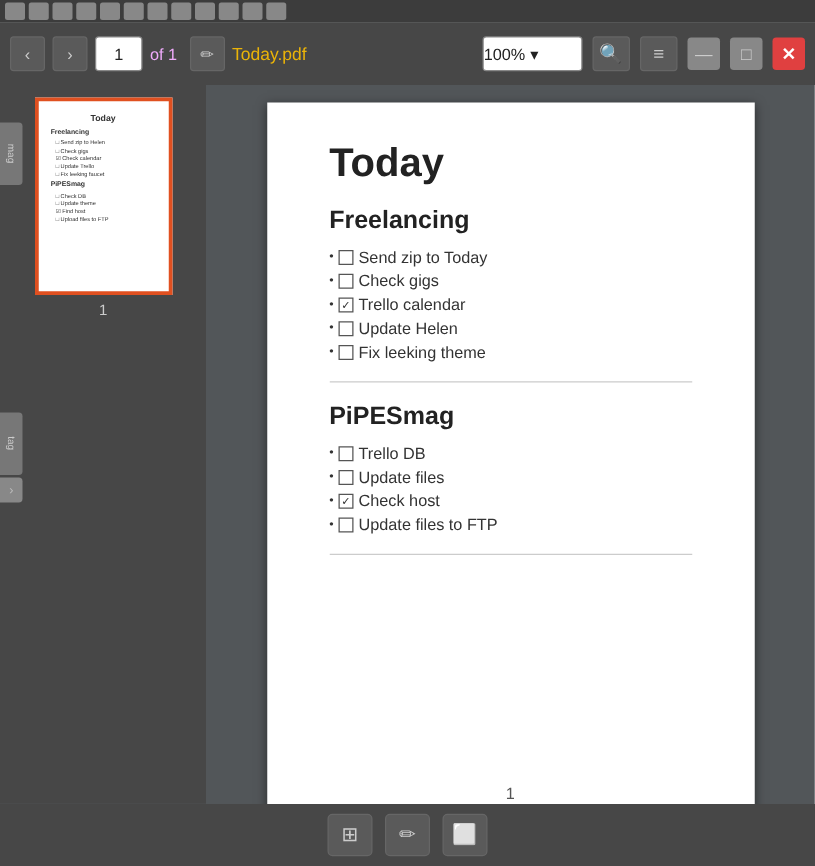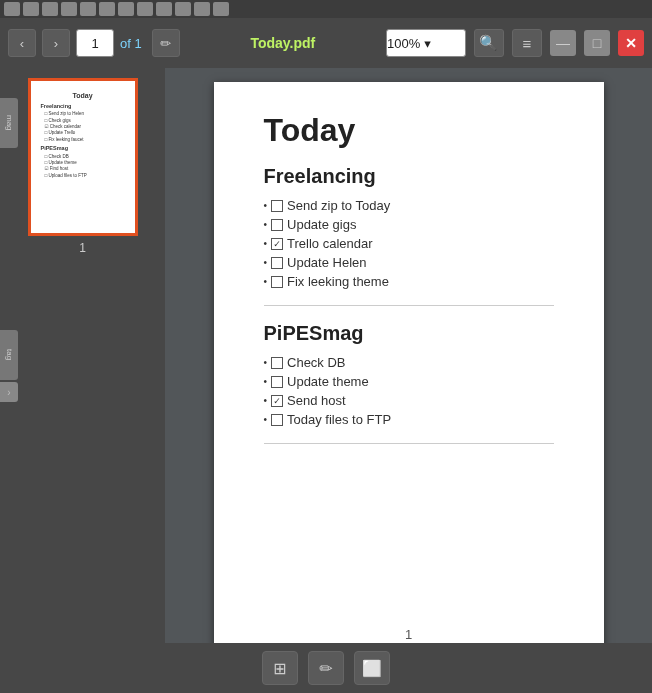--- a/index.html
+++ b/index.html
@@ -75,43 +75,42 @@
       border: 1px solid #888;
       border-radius: 3px;
       text-align: center;
       font-size: 13px;
       color: #222;
       display: flex;
       align-items: center;
       justify-content: center;
     }
     .page-of {
-      color: #7dd3fc;
+      color: #f0abfc;
       font-size: 13px;
     }
     .edit-btn {
       width: 28px;
       height: 28px;
       background: #5a5a5a;
       border: 1px solid #666;
       border-radius: 3px;
       display: flex;
       align-items: center;
       justify-content: center;
       cursor: pointer;
       color: #ccc;
       font-size: 13px;
       margin-left: 4px;
     }
     .filename-label {
-      color: #bef264;
+      color: #eab308;
       font-size: 14px;
-      font-weight: bold;
+      font-weight: normal;
       flex: 1;
-      text-align: center;
     }
     .zoom-box {
       width: 80px;
       height: 28px;
       background: white;
       border: 1px solid #888;
       border-radius: 3px;
       display: flex;
       align-items: center;
       justify-content: flex-start;
@@ -371,21 +370,21 @@
         <div class="pdf-section-title">Freelancing</div>
         <ul class="pdf-list">
           <li>
             <span class="bullet">•</span>
             <span class="checkbox"></span>
             <span>Send zip to Today</span>
           </li>
           <li>
             <span class="bullet">•</span>
             <span class="checkbox"></span>
-            <span>Update gigs</span>
+            <span>Check gigs</span>
           </li>
           <li>
             <span class="bullet">•</span>
             <span class="checkbox checked"></span>
             <span>Trello calendar</span>
           </li>
           <li>
             <span class="bullet">•</span>
             <span class="checkbox"></span>
             <span>Update Helen</span>
@@ -397,36 +396,36 @@
           </li>
         </ul>
 
         <hr class="pdf-divider">
 
         <div class="pdf-section-title">PiPESmag</div>
         <ul class="pdf-list">
           <li>
             <span class="bullet">•</span>
             <span class="checkbox"></span>
-            <span>Check DB</span>
-          </li>
-          <li>
-            <span class="bullet">•</span>
-            <span class="checkbox"></span>
-            <span>Update theme</span>
+            <span>Trello DB</span>
+          </li>
+          <li>
+            <span class="bullet">•</span>
+            <span class="checkbox"></span>
+            <span>Update files</span>
           </li>
           <li>
             <span class="bullet">•</span>
             <span class="checkbox checked"></span>
-            <span>Send host</span>
-          </li>
-          <li>
-            <span class="bullet">•</span>
-            <span class="checkbox"></span>
-            <span>Today files to FTP</span>
+            <span>Check host</span>
+          </li>
+          <li>
+            <span class="bullet">•</span>
+            <span class="checkbox"></span>
+            <span>Update files to FTP</span>
           </li>
         </ul>
 
         <hr class="pdf-divider">
 
         <div class="pdf-page-num">1</div>
       </div>
     </div>
   </div>
 

